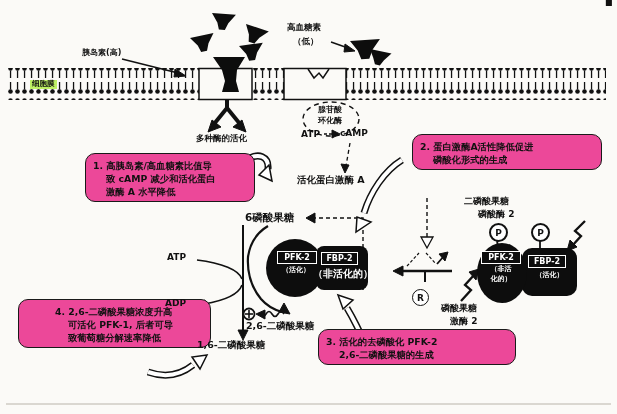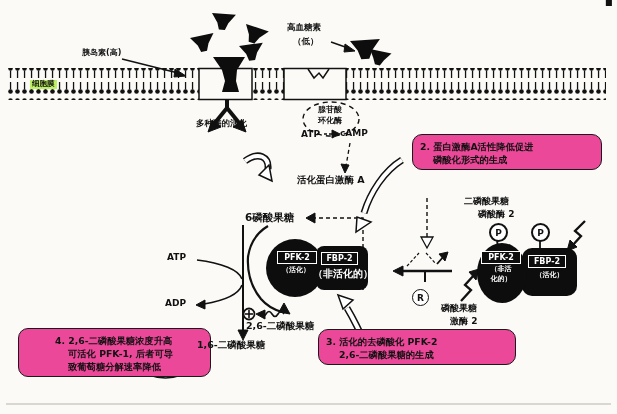--- a/index.html
+++ b/index.html
@@ -184,42 +184,47 @@
     </g>
 
     
     <line x1="6" y1="404" x2="611" y2="404" stroke="#b9b4aa" stroke-width="1"></line>
   </svg>
 
   <div class="lbl s75 cellmem" style="left:30px;top:80px;">细胞膜</div>
   <div class="lbl s8" style="left:82px;top:48px;">胰岛素(高)</div>
   <div class="lbl s85" style="left:287px;top:23px;">高血糖素</div>
   <div class="lbl s85" style="left:293px;top:37px;">（低）</div>
-  <div class="lbl s85" style="left:196px;top:119px;">多种酶的活化</div>
+  <div class="lbl s85" style="left:196px;top:134px;">多种酶的活化</div>
   <div class="lbl s8" style="left:318px;top:105px;">腺苷酸</div>
   <div class="lbl s8" style="left:318px;top:116px;">环化酶</div>
   <div class="lbl s9" style="left:301px;top:129px;">ATP</div>
   <div class="lbl s9" style="left:340px;top:128px;">cAMP</div>
   <div class="lbl s95" style="left:297px;top:175px;">活化蛋白激酶 A</div>
 
   <div class="lbl s10" style="left:245px;top:211px;">6磷酸果糖</div>
   <div class="lbl s9" style="left:167px;top:252px;">ATP</div>
   <div class="lbl s9" style="left:165px;top:298px;">ADP</div>
   <div class="lbl s95" style="left:246px;top:321px;">2,6-二磷酸果糖</div>
   <div class="lbl s95" style="left:197px;top:340px;">1,6-二磷酸果糖</div>
 
+  <div class="note" style="left:85px;top:153px;width:156px;">
+    <div>1. 高胰岛素/高血糖素比值导</div>
+    <div class="cont">致 cAMP 减少和活化蛋白</div>
+    <div class="cont">激酶 A 水平降低</div>
+  </div>
   <div class="note" style="left:412px;top:134px;width:176px;">
     <div>2. 蛋白激酶A活性降低促进</div>
     <div class="cont">磷酸化形式的生成</div>
   </div>
   <div class="note" style="left:318px;top:329px;width:184px;">
     <div>3. 活化的去磷酸化 PFK-2</div>
     <div class="cont">2,6-二磷酸果糖的生成</div>
   </div>
-  <div class="note" style="left:18px;top:328px;width:150px;padding-left:36px;">
+  <div class="note" style="left:18px;top:299px;width:150px;padding-left:36px;">
     <div>4. 2,6-二磷酸果糖浓度升高</div>
     <div class="cont">可活化 PFK-1, 后者可导</div>
     <div class="cont">致葡萄糖分解速率降低</div>
   </div>
 
   <div class="blackrect" style="left:316px;top:246px;width:52px;height:44px;border-radius:8px;"></div>
   <div class="blackcircle" style="left:266px;top:239px;width:58px;height:58px;"></div>
   <div class="wbox" style="left:277px;top:251px;width:38px;height:11px;">PFK-2</div>
   <div class="wtxt s7" style="left:273px;top:265px;width:46px;">（活化）</div>
   <div class="wbox" style="left:321px;top:252px;width:35px;height:11px;">FBP-2</div>

